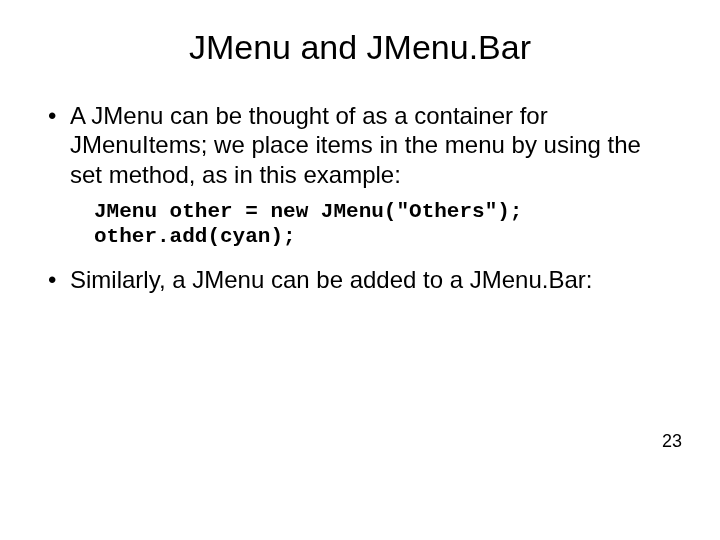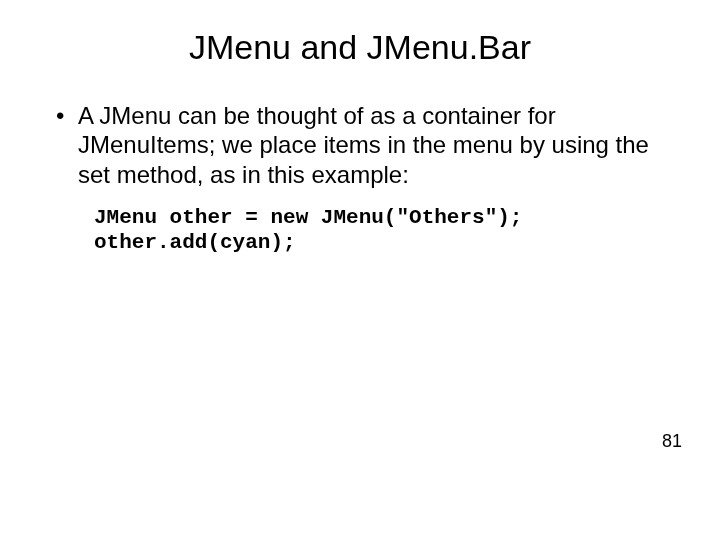--- a/index.html
+++ b/index.html
@@ -19,21 +19,21 @@
     position: relative;
   }
   .title {
     text-align: center;
     font-size: 34px;
     font-weight: 400;
     margin: 4px 0 34px 0;
   }
   ul.bullets {
     list-style: none;
-    margin: 16px;
+    margin: 8px;
     padding: 0;
   }
   ul.bullets > li {
     position: relative;
     padding-left: 26px;
     font-size: 24px;
     line-height: 1.22;
     margin-bottom: 10px;
   }
   ul.bullets > li::before {
@@ -67,15 +67,20 @@
   <h1 class="title">JMenu and JMenu.Bar</h1>
 
   <ul class="bullets">
     <li>
       <span>A JMenu can be thought of as a container for JMenuItems; we place items in the menu by using the set method, as in this example:</span>
     </li>
   </ul>
   <div class="code">JMenu other = new JMenu("Others");
 other.add(cyan);</div>
 
+  <ul class="bullets">
+    <li>
+      <span>Similarly, a JMenu can be added to a JMenu.Bar:</span>
+    </li>
+  </ul>
 
-  <div class="page-num">81</div>
+  <div class="page-num">23</div>
 </div>
 
 </body></html>

